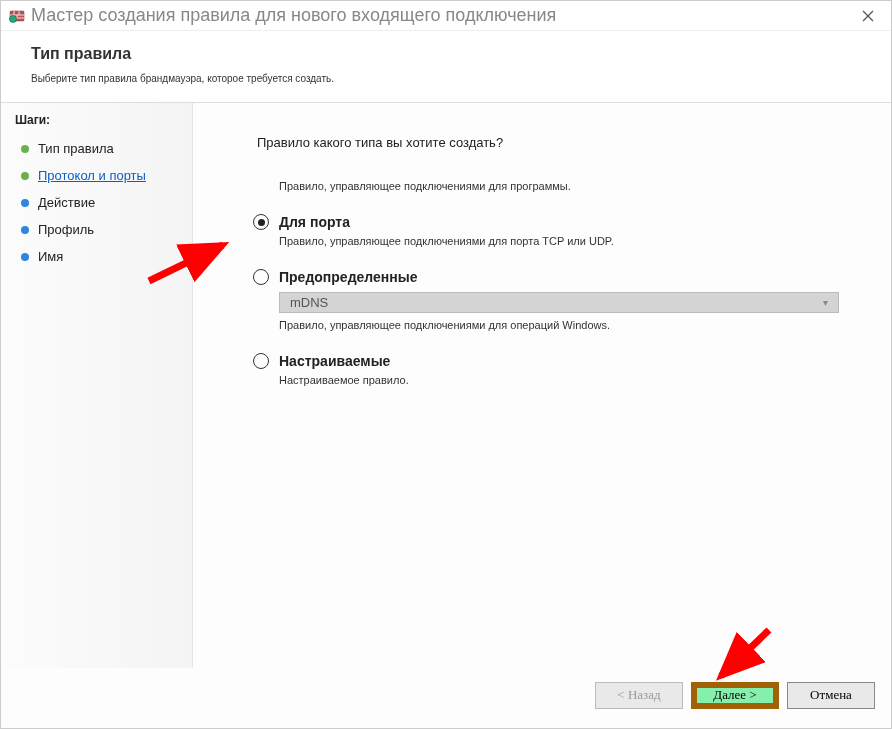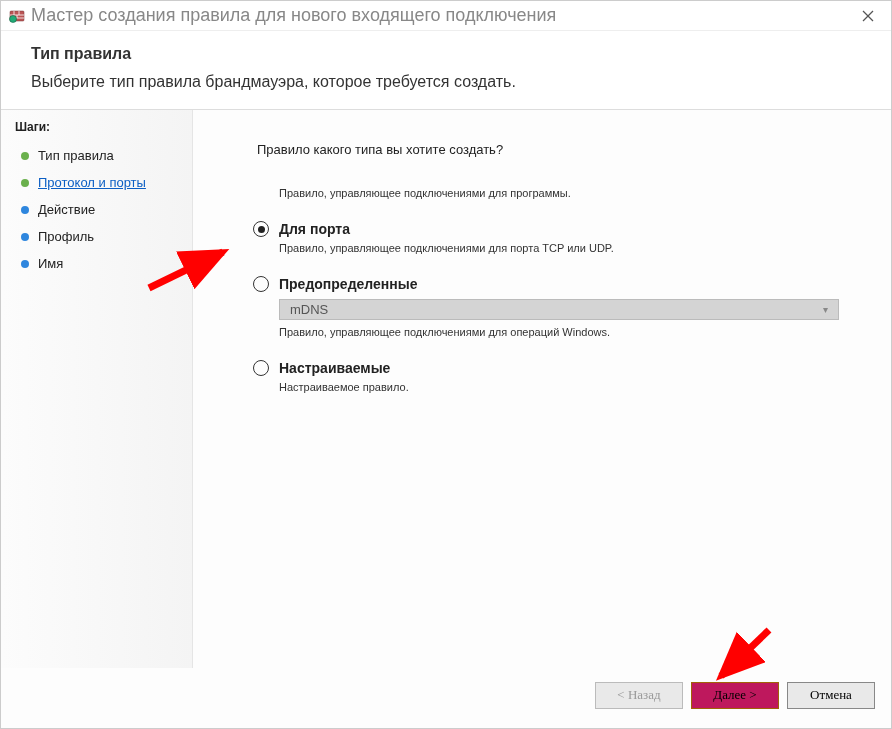--- a/index.html
+++ b/index.html
@@ -49,21 +49,21 @@
       padding: 14px 30px 18px;
       border-bottom: 1px solid #ddd;
     }
     .header h1 {
       font-size: 16px;
       font-weight: bold;
       color: #333;
       margin-bottom: 10px;
     }
     .header p {
-      font-size: 16px;
+      font-size: 10px;
       color: #333;
     }
     .body {
       flex: 1;
       display: flex;
       min-height: 0;
     }
     .sidebar {
       width: 192px;
       background: linear-gradient(to right, #fcfcfc, #f4f4f4);
@@ -172,22 +172,22 @@
       font-size: 13px;
       border: 1px solid #888;
       background: #e9e9e9;
       cursor: default;
       display: inline-flex;
       align-items: center;
       justify-content: center;
       padding: 0 12px;
     }
     .btn-primary {
-      border: 1px solid #a16207;
-      background: #be185d;
+      border: 6px solid #a16207;
+      background: #86efac;
     }
     .btn-disabled {
       color: #999;
       border-color: #bbb;
       background: #e9e9e9;
     }
     
     .arrow {
       position: absolute;
       pointer-events: none;

